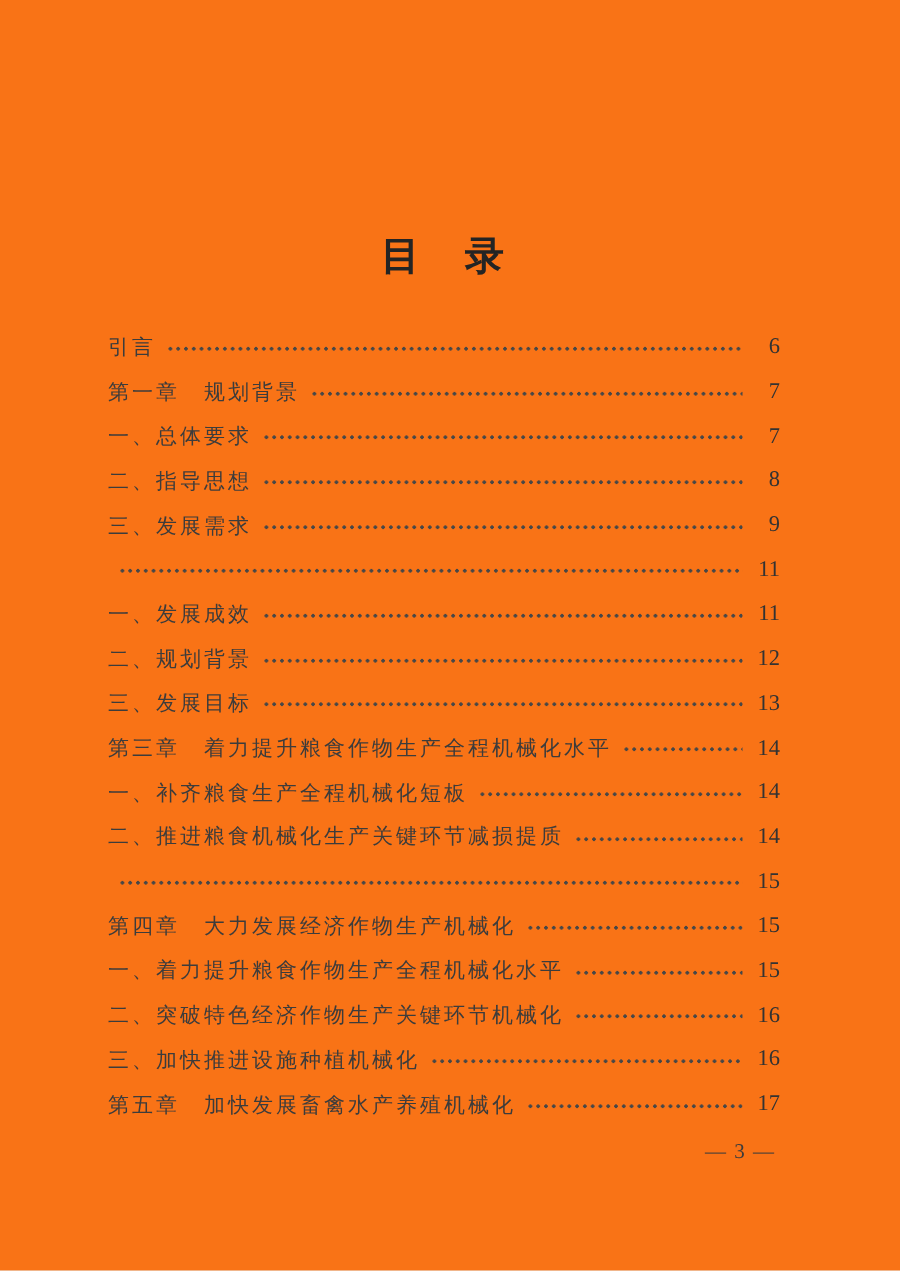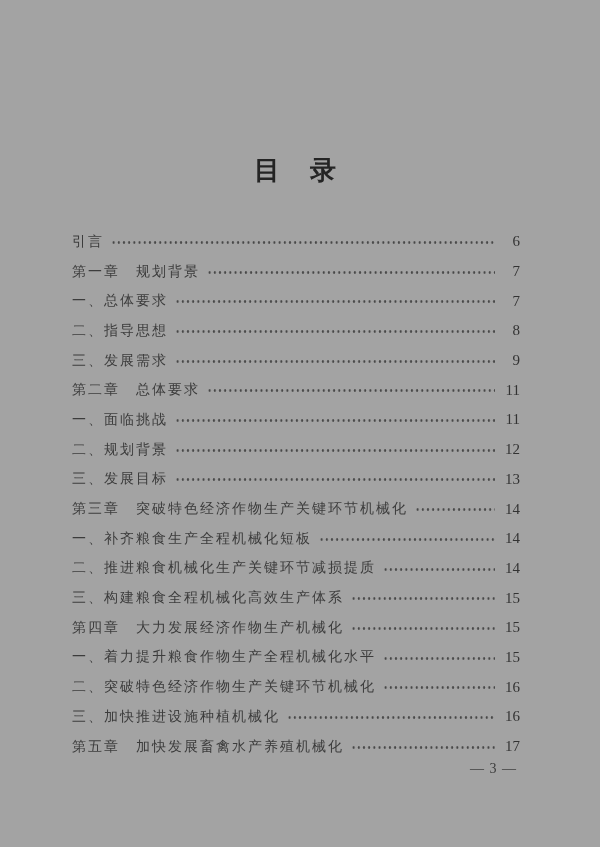--- a/index.html
+++ b/index.html
@@ -5,38 +5,38 @@
   html, body {
     margin: 0;
     padding: 0;
     background: #e9e9e9;
   }
   .page {
     position: relative;
     width: 600px;
     height: 847px;
     margin: 0 auto;
-    background: #a3a3a3;
+    background: #f97316;
     box-sizing: border-box;
     padding: 155px 80px 0 72px;
     font-family: "Liberation Serif", "DejaVu Serif", serif;
     color: #3c3c3c;
     overflow: hidden;
   }
   .doc-title {
     margin: 0;
     font-size: 26px;
     line-height: 32px;
     font-weight: bold;
     text-align: center;
     letter-spacing: 2px;
     color: #242424;
   }
   .toc {
-    margin-top: 40px;
+    margin-top: 30px;
   }
   .toc-row {
     display: flex;
     align-items: center;
     height: 29.7px;
     font-size: 14px;
     letter-spacing: 2px;
     white-space: nowrap;
   }
   .toc-label {
@@ -100,63 +100,61 @@
     <span class="toc-page">8</span>
   </div>
 
   <div class="toc-row">
     <span class="toc-label">三、发展需求</span>
     <span class="toc-leader"></span>
     <span class="toc-page">9</span>
   </div>
 
   <div class="toc-row">
-    <span class="toc-label">第二章　总体要求</span>
     <span class="toc-leader"></span>
     <span class="toc-page">11</span>
   </div>
 
   <div class="toc-row">
-    <span class="toc-label">一、面临挑战</span>
+    <span class="toc-label">一、发展成效</span>
     <span class="toc-leader"></span>
     <span class="toc-page">11</span>
   </div>
 
   <div class="toc-row">
     <span class="toc-label">二、规划背景</span>
     <span class="toc-leader"></span>
     <span class="toc-page">12</span>
   </div>
 
   <div class="toc-row">
     <span class="toc-label">三、发展目标</span>
     <span class="toc-leader"></span>
     <span class="toc-page">13</span>
   </div>
 
   <div class="toc-row">
-    <span class="toc-label">第三章　突破特色经济作物生产关键环节机械化</span>
+    <span class="toc-label">第三章　着力提升粮食作物生产全程机械化水平</span>
     <span class="toc-leader"></span>
     <span class="toc-page">14</span>
   </div>
 
   <div class="toc-row">
     <span class="toc-label">一、补齐粮食生产全程机械化短板</span>
     <span class="toc-leader"></span>
     <span class="toc-page">14</span>
   </div>
 
   <div class="toc-row">
     <span class="toc-label">二、推进粮食机械化生产关键环节减损提质</span>
     <span class="toc-leader"></span>
     <span class="toc-page">14</span>
   </div>
 
   <div class="toc-row">
-    <span class="toc-label">三、构建粮食全程机械化高效生产体系</span>
     <span class="toc-leader"></span>
     <span class="toc-page">15</span>
   </div>
 
   <div class="toc-row">
     <span class="toc-label">第四章　大力发展经济作物生产机械化</span>
     <span class="toc-leader"></span>
     <span class="toc-page">15</span>
   </div>
 

